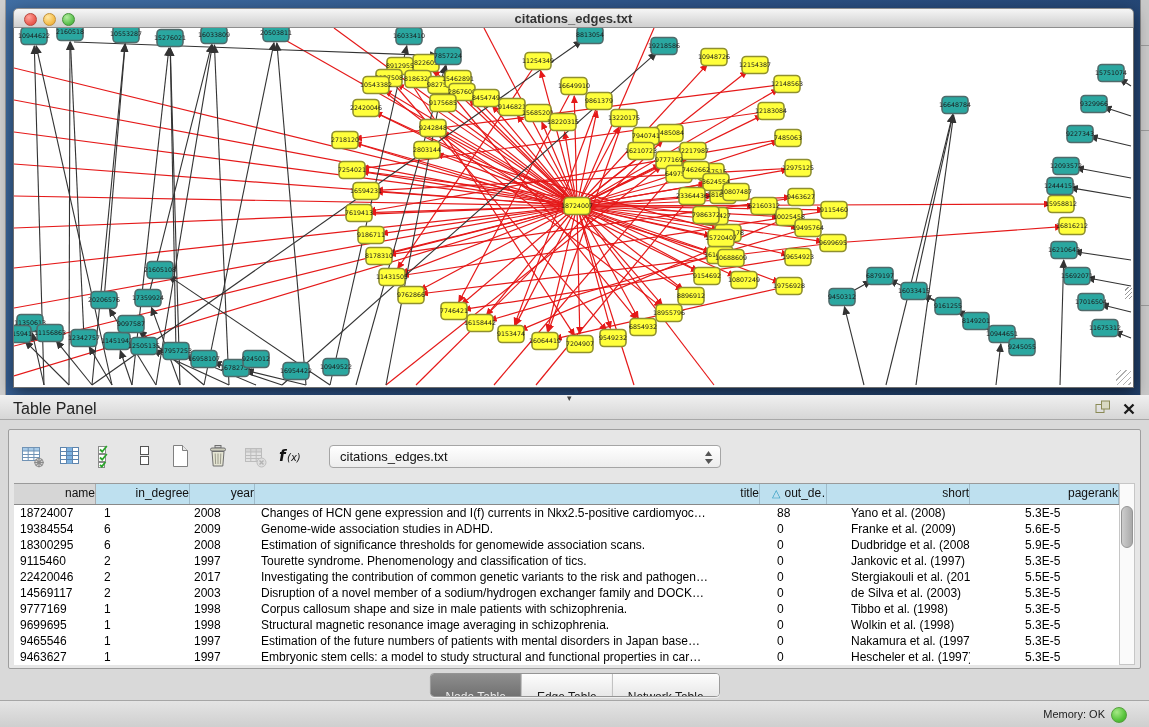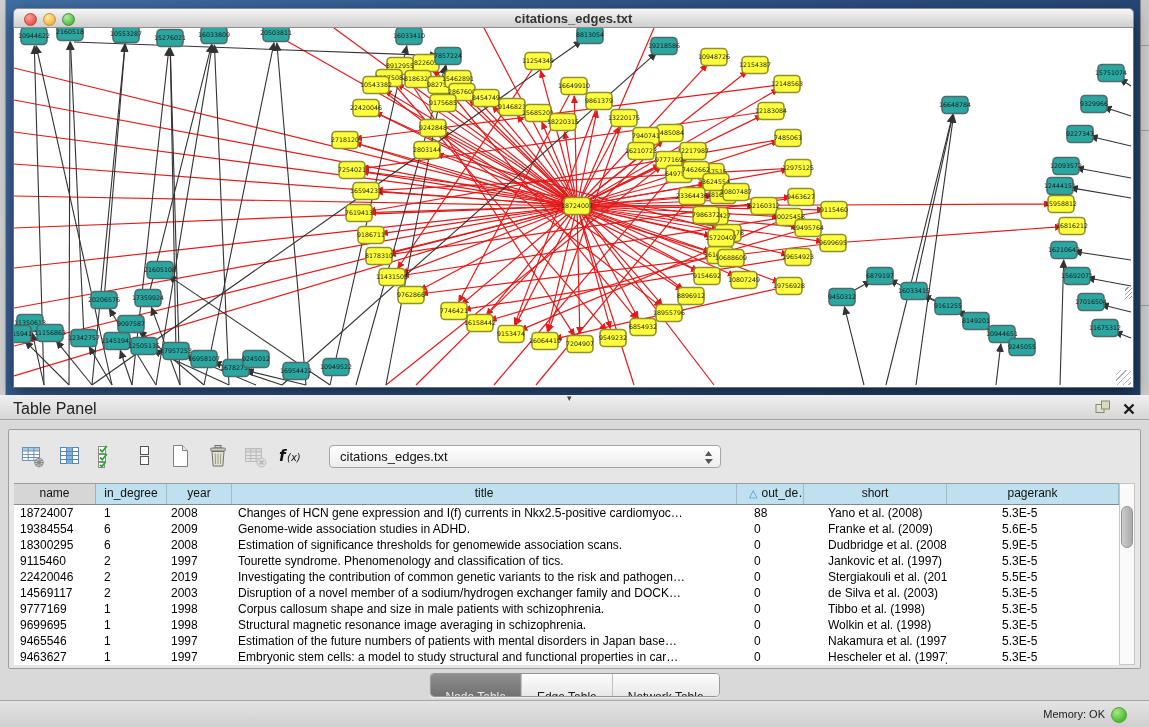--- a/index.html
+++ b/index.html
@@ -38,28 +38,28 @@
   .panel-box{position:absolute;left:8px;right:8px;top:34px;height:238px;background:#e6e6e6;
              border:1px solid #9e9e9e;border-radius:2px}
   .toolbar{position:absolute;left:10px;top:5px;height:42px;display:flex;align-items:center;gap:9px}
   .tbtn{width:28px;height:27px;display:flex;align-items:center;justify-content:center}
   .combo{width:392px;height:23px;margin-left:14px;background:linear-gradient(#ffffff,#ededed);
          border:1px solid #a5a5a5;border-radius:4px;position:relative;font-size:13px;line-height:22px;
          padding-left:10px;color:#111;box-sizing:border-box}
   .combo .spin{position:absolute;right:7px;top:4px}
   .tablewrap{position:absolute;left:5px;top:53px;right:21px;bottom:3px;background:#fff;overflow:hidden}
   .thead{display:flex;height:20px;border-top:1px solid #9a9a9a;border-bottom:1px solid #888}
-  .th{box-sizing:border-box;font-size:12px;line-height:19px;text-align:center;background:#bee0ef;
+  .th{box-sizing:border-box;font-size:12px;line-height:19px;text-align:right;background:#bee0ef;
       border-right:1px solid #9fbccb;color:#111;overflow:hidden;white-space:nowrap}
   .th.c0{background:#d6d6d6;border-right-color:#ababab}
   .th.c4{text-align:left;padding-left:12px}
   .sort{color:#2f9bc1;margin-right:4px;font-size:11px}
   .tr{display:flex;height:16px}
   .td{box-sizing:border-box;font-size:12px;line-height:16px;white-space:nowrap;overflow:hidden;color:#000}
-  .c0{width:82px}.c1{width:71px}.c2{width:65px}.c3{width:505px}.c4{width:67px}.c5{width:143px}.c6{flex:1}
+  .c0{width:82px}.c1{width:94px}.c2{width:65px}.c3{width:505px}.c4{width:67px}.c5{width:143px}.c6{flex:1}
   .td.c0{padding-left:6px}.td.c1{padding-left:8px}.td.c2{padding-left:4px}.td.c3{padding-left:6px}
   .td.c4{padding-left:17px}.td.c5{padding-left:24px}.td.c6{padding-left:55px}
   .vscroll{position:absolute;right:5px;top:53px;width:16px;bottom:3px;background:#fafafa;
            border:1px solid #c6c6c6;box-sizing:border-box}
   .vthumb{position:absolute;left:1px;right:1px;top:22px;height:40px;border-radius:7px;
           background:linear-gradient(90deg,#cdcdcd,#a9a9a9);border:1px solid #949494}
   .segwrap{position:absolute;left:50%;transform:translateX(-50%);top:278px;display:flex;height:22px;
            border:1px solid #949494;border-radius:4px;overflow:hidden;background:#fff;
            box-shadow:0 1px 0 rgba(255,255,255,.6)}
   .seg{font-size:12px;line-height:22px;padding:12px 15px;background:linear-gradient(#fdfdfd,#e6e6e6);
@@ -879,21 +879,21 @@
             <div class="td c1">2</div>
             <div class="td c2">1997</div>
             <div class="td c3">Tourette syndrome. Phenomenology and classification of tics.</div>
             <div class="td c4">0</div>
             <div class="td c5">Jankovic et al. (1997)</div>
             <div class="td c6">5.3E-5</div>
           </div>
           <div class="tr">
             <div class="td c0">22420046</div>
             <div class="td c1">2</div>
-            <div class="td c2">2019</div>
+            <div class="td c2">2017</div>
             <div class="td c3">Investigating the contribution of common genetic variants to the risk and pathogen…</div>
             <div class="td c4">0</div>
             <div class="td c5">Stergiakouli et al. (2012)</div>
             <div class="td c6">5.5E-5</div>
           </div>
           <div class="tr">
             <div class="td c0">14569117</div>
             <div class="td c1">2</div>
             <div class="td c2">2003</div>
             <div class="td c3">Disruption of a novel member of a sodium/hydrogen exchanger family and DOCK…</div>

